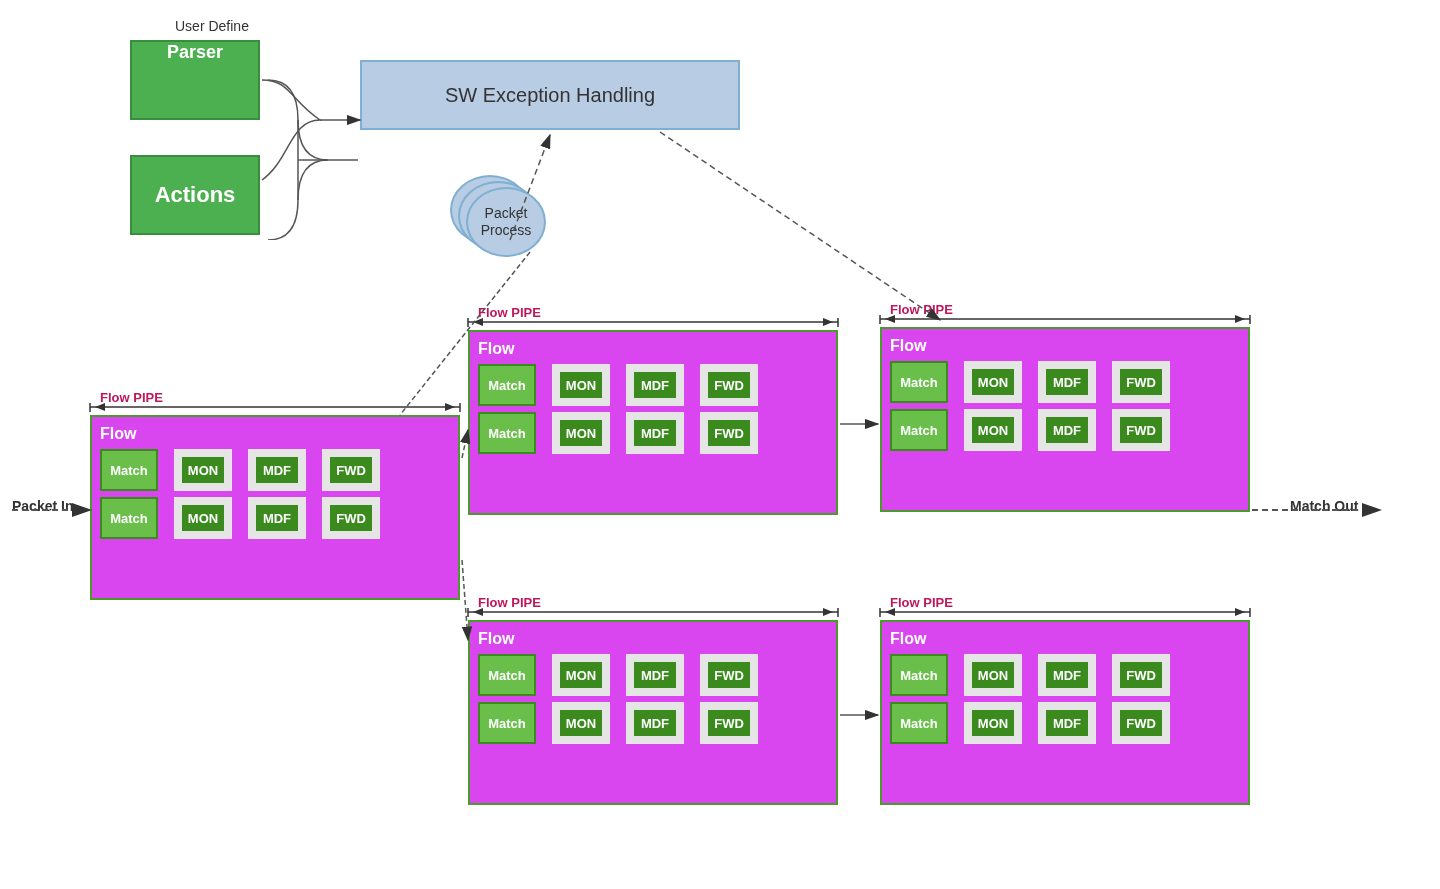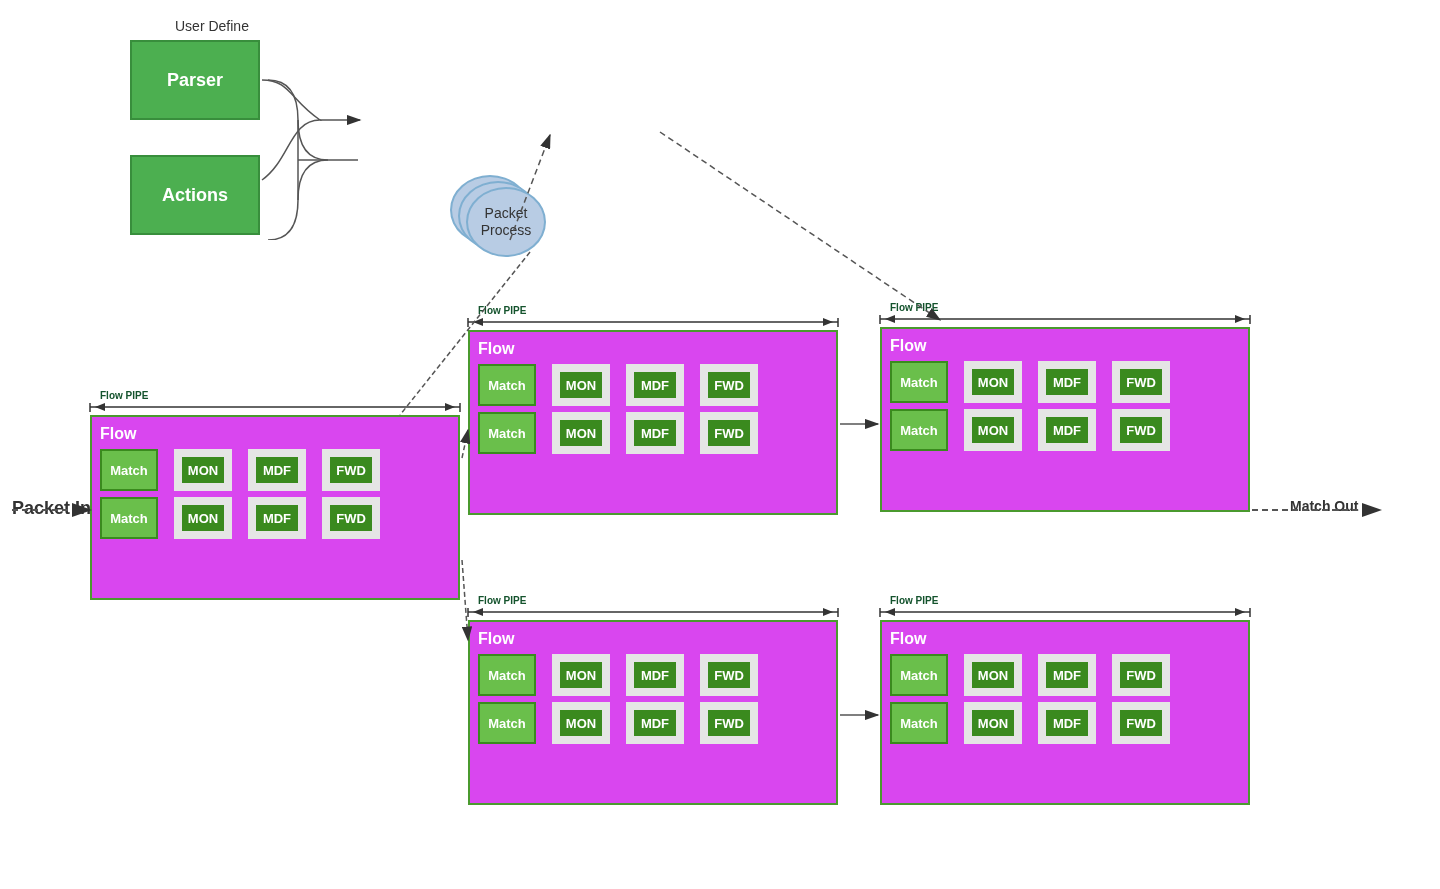--- a/index.html
+++ b/index.html
@@ -30,39 +30,39 @@
 
     .parser-box {
       position: absolute;
       top: 40px;
       left: 130px;
       width: 130px;
       height: 80px;
       background: #4caf50;
       border: 2px solid #388e3c;
       display: flex;
-      align-items: center;
+      align-items: flex-start;
       justify-content: center;
       font-size: 18px;
       font-weight: bold;
       color: #fff;
     }
 
     .actions-box {
       position: absolute;
       top: 155px;
       left: 130px;
       width: 130px;
       height: 80px;
       background: #4caf50;
       border: 2px solid #388e3c;
       display: flex;
       align-items: center;
       justify-content: center;
-      font-size: 18px;
+      font-size: 22px;
       font-weight: bold;
       color: #fff;
     }
 
     
     .brace-svg {
       position: absolute;
       top: 40px;
       left: 258px;
     }
@@ -105,23 +105,23 @@
       color: #333;
     }
 
     .circle-1 { top: 0; left: 0; }
     .circle-2 { top: 6px; left: 8px; }
     .circle-3 { top: 12px; left: 16px; }
 
     
     .flow-pipe-label {
       position: absolute;
-      font-size: 10px;
-      font-weight: bold;
-      color: #14532d;
+      font-size: 13px;
+      font-weight: bold;
+      color: #be185d;
     }
 
     
     .flow-container {
       position: absolute;
       background: #d946ef;
       border: 2px solid #4a9a2e;
       padding: 8px;
     }
 
@@ -156,21 +156,21 @@
       border: 2px solid #3a8a1e;
     }
 
     .flow-cell.dark {
       background: #3a8a1e;
     }
 
     
     .packet-in-label {
       position: absolute;
-      font-size: 18px;
+      font-size: 14px;
       font-weight: bold;
       color: #333;
     }
 
     .packet-out-label {
       position: absolute;
       font-size: 14px;
       font-weight: bold;
       color: #333;
     }
@@ -200,20 +200,23 @@
     <span>Actions</span>
   </div>
 
   <svg class="brace-svg" width="120" height="200">
 
     <path d="M 10 40 Q 40 40 40 80 Q 40 120 70 120 Q 40 120 40 160 Q 40 200 10 200" fill="none" stroke="#555" stroke-width="1.5"></path>
     <line x1="40" y1="80" x2="40" y2="160" stroke="#555" stroke-width="1.5"></line>
     <line x1="40" y1="120" x2="100" y2="120" stroke="#555" stroke-width="1.5"></line>
   </svg>
 
+  <div class="sw-exception-box">
+    <span>SW Exception Handling</span>
+  </div>
 
   <div class="packet-process">
     <div class="circle circle-1"></div>
     <div class="circle circle-2"></div>
     <div class="circle circle-3">
       <span style="font-size:14px; text-align:center; line-height:1.2;">Packet<br>Process</span>
     </div>
   </div>
 
   <div class="flow-pipe-label" style="top: 390px; left: 100px;">Flow PIPE</div>

